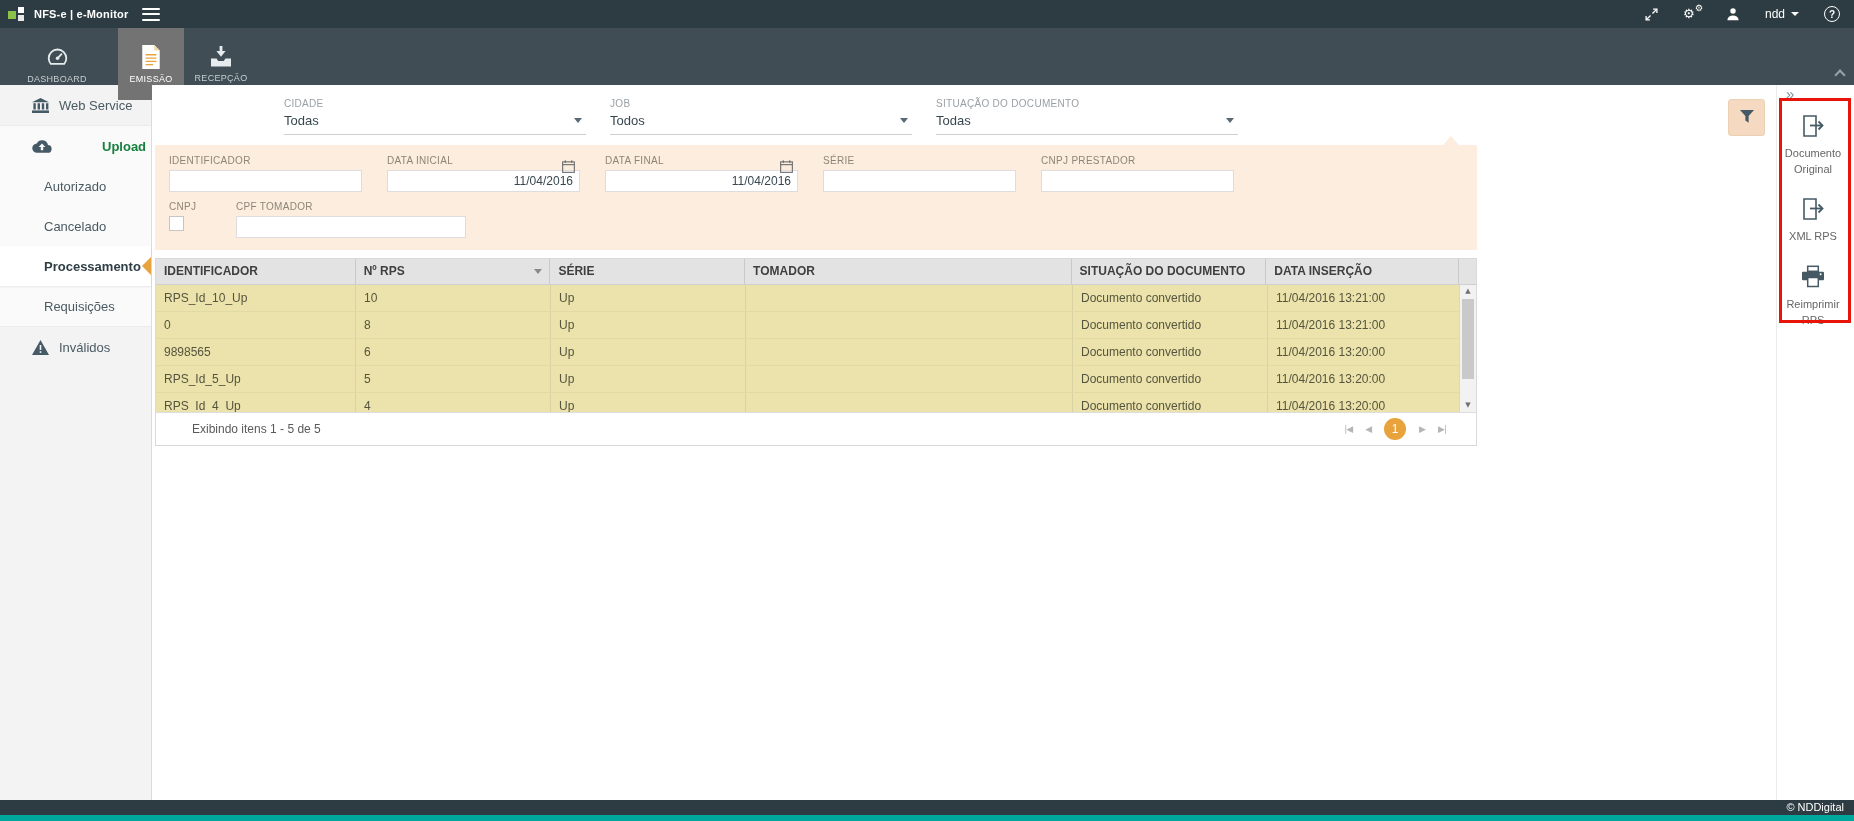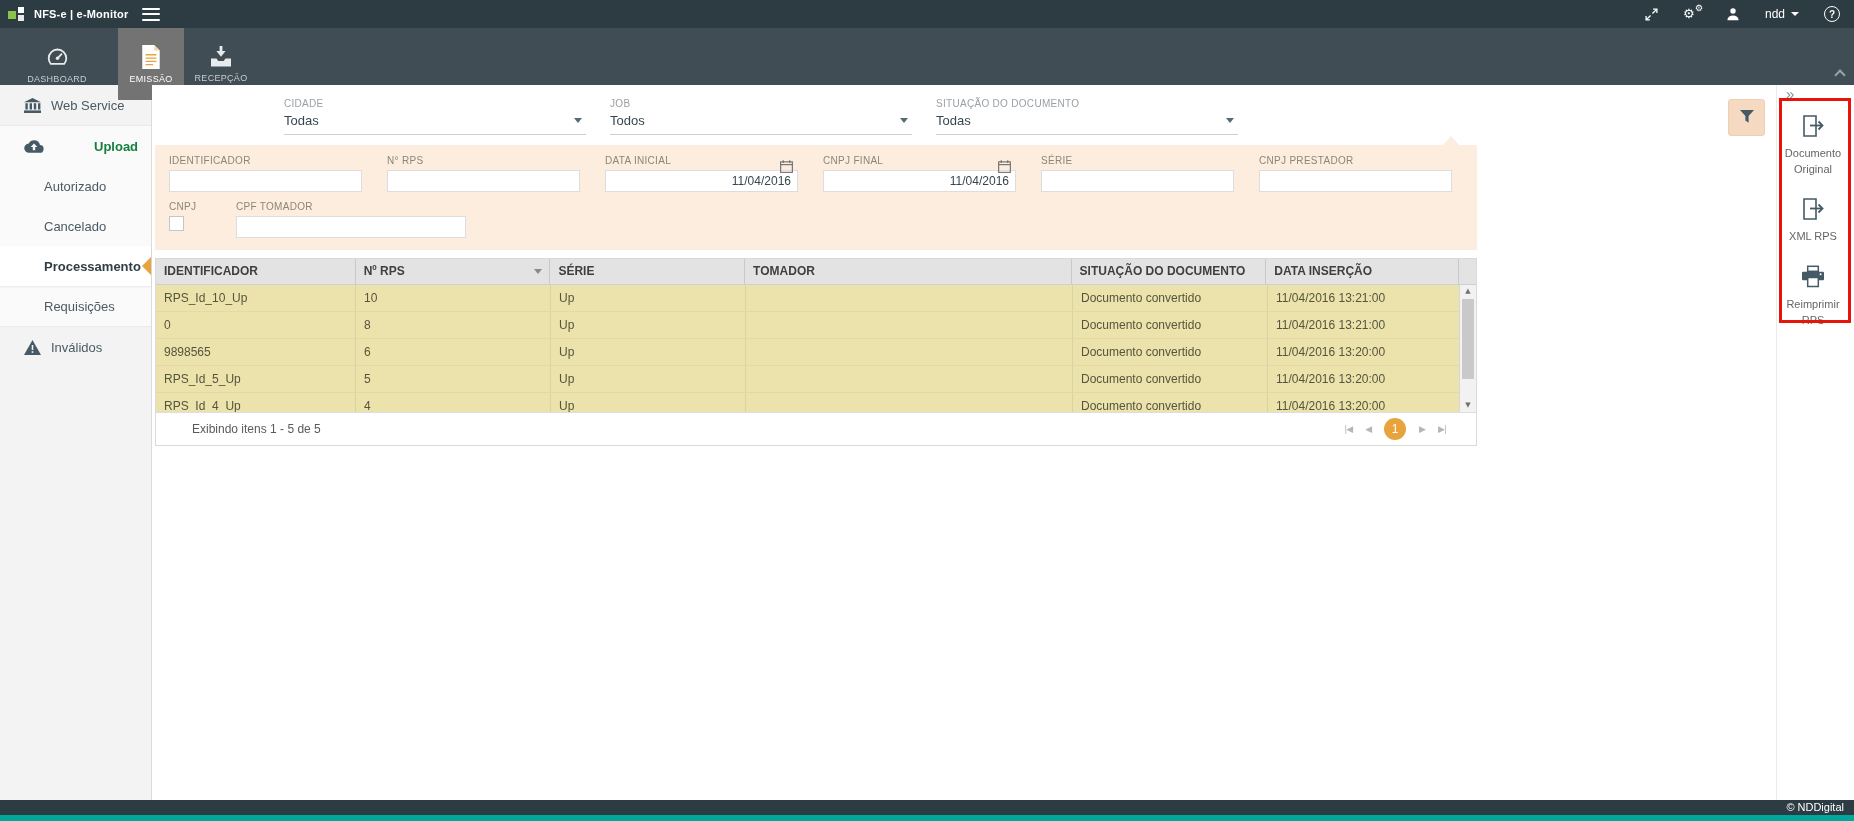--- a/index.html
+++ b/index.html
@@ -36,21 +36,21 @@
   .tab.active { background:#737373; }
   .tab.active .tab-label { color:#fff; }
   .t1 { margin-left:24px; } .t2 { margin-left:28px; } .t3 { margin-left:4px; }
   .toolbar-collapse { position:absolute; right:10px; bottom:6px; width:8px; height:8px; border-left:2px solid #97a3a9; border-top:2px solid #97a3a9; transform:rotate(45deg); cursor:pointer; }
 
   
   .workspace { flex:1; display:flex; min-height:0; }
 
   
   .sidebar { width:152px; flex:none; background:#f3f3f3; border-right:1px solid #dcdcdc; font-size:13px; color:#4a5a63; }
-  .side-item { height:40px; display:flex; align-items:center; padding-left:24px; gap:10px; cursor:pointer; position:relative; }
+  .side-item { height:40px; display:flex; align-items:center; padding-left:32px; gap:10px; cursor:pointer; position:relative; }
   .side-group { background:#fafafa; border-top:1px solid #ebebeb; border-bottom:1px solid #ebebeb; }
   .side-sub { padding-left:44px; }
   .side-item.parent .side-lbl { font-weight:bold; color:#15803d;margin-left:40px; }
   .side-sub.active { background:#fff; font-weight:bold; color:#2f3d44; box-shadow:0 1px 2px rgba(0,0,0,.08); }
   .side-sub.active::after { content:""; position:absolute; right:0; top:50%; margin-top:-9px; width:0; height:0;
       border-top:9px solid transparent; border-bottom:9px solid transparent; border-right:9px solid #e8a33c; }
   .side-icon { display:flex; flex:none; }
 
   
   .main { flex:1; background:#fff; min-width:0; position:relative; }
@@ -284,37 +284,33 @@
           </span>
         </div>
       </div>
 
       <div class="peach">
         <div class="fields-row">
           <div class="field w193">
             <label>IDENTIFICADOR</label>
             <input type="text" value="" style="">
           </div>
-          <div class="field w193">
-            <label>N° RPS</label>
-            <input type="text" value="" style="">
-          </div>
           <div class="field w193 date-wrap">
             <label>DATA INICIAL</label>
             <input type="text" value="11/04/2016" style="">
             <span class="cal">
               <svg width="13" height="13" viewBox="0 0 14 14" fill="none" stroke="#6e6e6e" stroke-width="1.2">
                 <rect x="0.7" y="2" width="12.6" height="11.3"></rect>
                   <path d="M0.7 5h12.6"></path>
                   <path d="M3.5 0.3v3M10.5 0.3v3"></path>
               </svg>
             </span>
           </div>
           <div class="field w193 date-wrap">
-            <label>CNPJ FINAL</label>
+            <label>DATA FINAL</label>
             <input type="text" value="11/04/2016" style="">
             <span class="cal">
               <svg width="13" height="13" viewBox="0 0 14 14" fill="none" stroke="#6e6e6e" stroke-width="1.2">
                 <rect x="0.7" y="2" width="12.6" height="11.3"></rect>
                   <path d="M0.7 5h12.6"></path>
                   <path d="M3.5 0.3v3M10.5 0.3v3"></path>
               </svg>
             </span>
           </div>
           <div class="field w193">

